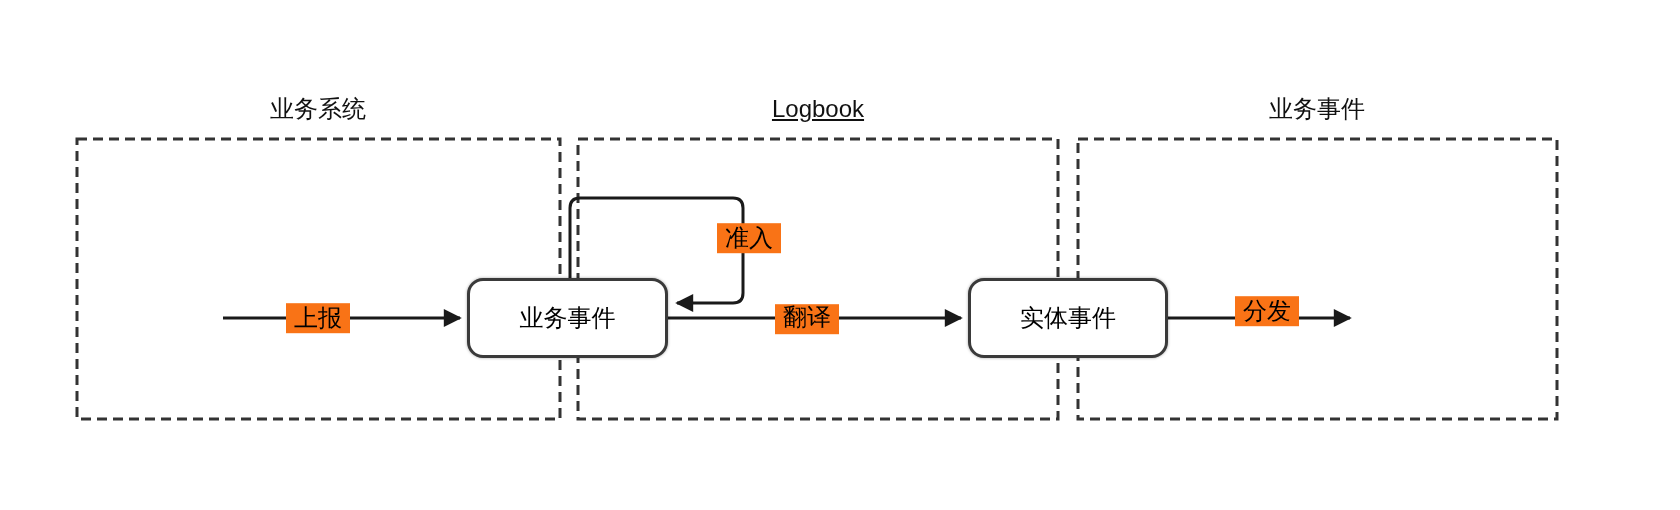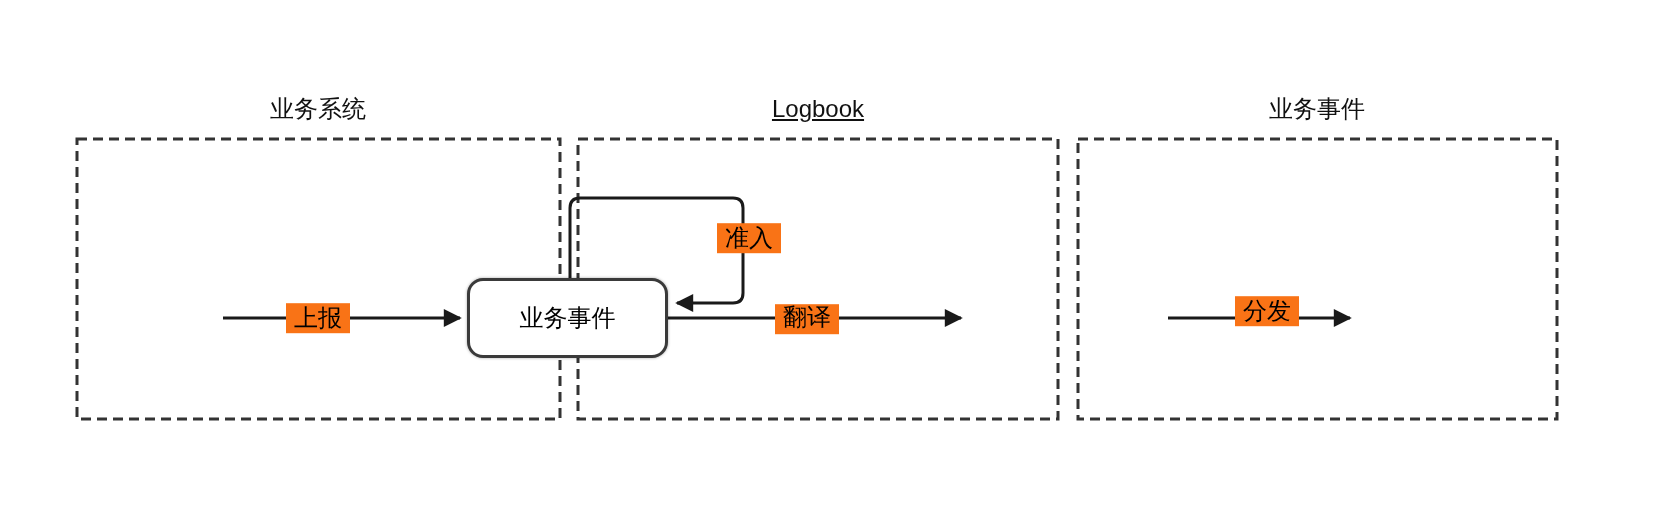--- a/index.html
+++ b/index.html
@@ -90,19 +90,22 @@
     <path d="M 570 280 V 208 Q 570 198 580 198 H 733 Q 743 198 743 208 V 293 Q 743 303 733 303 H 677" fill="none" stroke="#1a1a1a" stroke-width="3" marker-end="url(#arrow)"></path>
   </svg>
 
   <div class="container-title title-1">业务系统</div>
   <div class="container-title title-2">Logbook</div>
   <div class="container-title title-3">业务事件</div>
 
   <div class="node node-1">
     <span>业务事件</span>
   </div>
+  <div class="node node-2">
+    <span>实体事件</span>
+  </div>
 
   <div class="edge-label label-report">上报</div>
   <div class="edge-label label-admission">准入</div>
   <div class="edge-label label-translate">翻译</div>
   <div class="edge-label label-distribute">分发</div>
 
 </div>
 
 </body></html>

